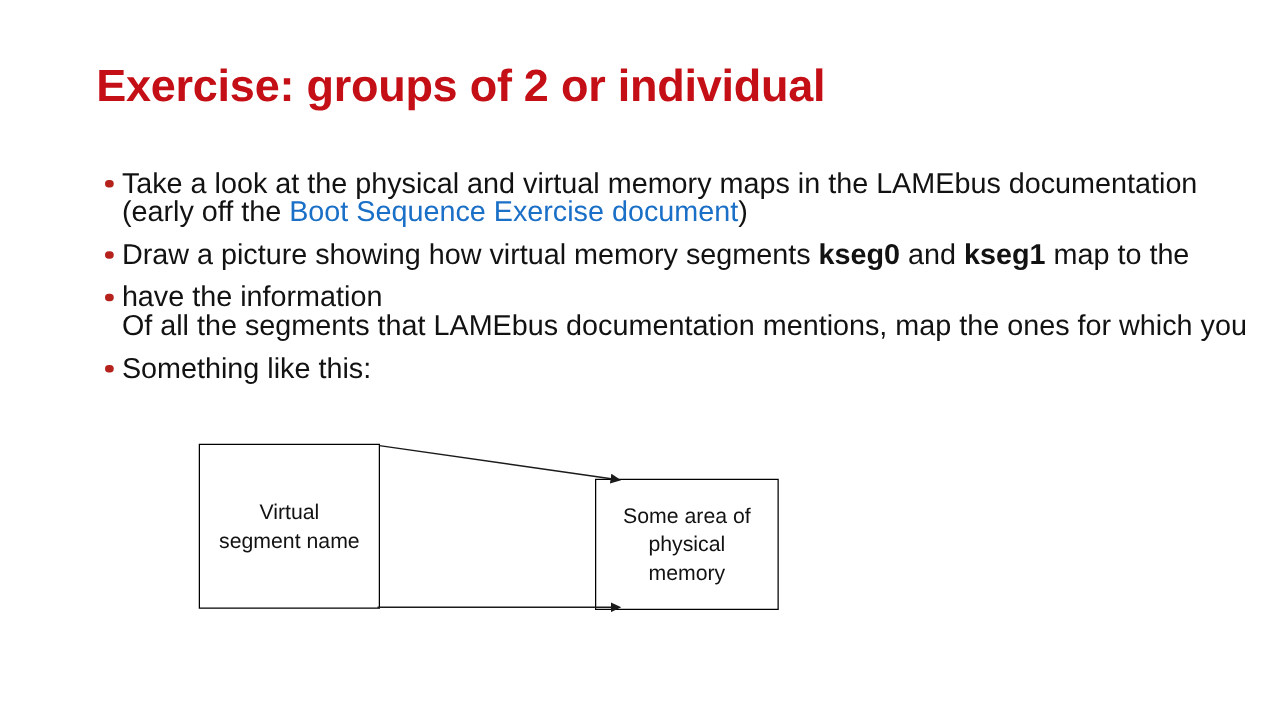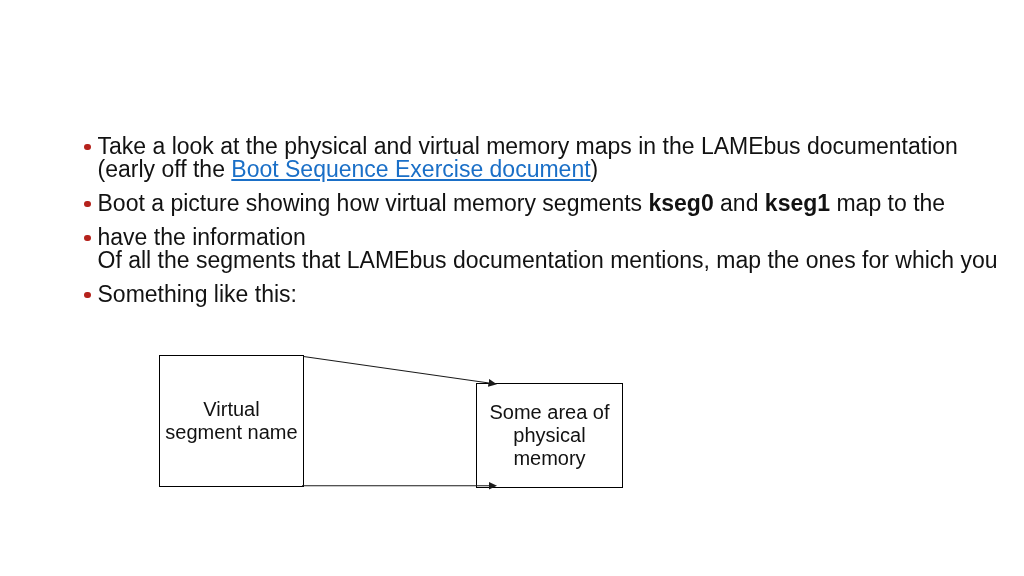--- a/index.html
+++ b/index.html
@@ -45,63 +45,63 @@
     width:6.5px;height:6.5px;
     border-radius:50%;
     background:var(--bullet_red);
     margin-top:8.5px;
   }
   .bullet-text{margin-left:7px;}
   .line{white-space:nowrap;}
   .bold{font-weight:bold;}
   .link{
     color:var(--link_blue);
-    text-decoration:underline;
     cursor:pointer;
   }
   .box{
     position:absolute;
     border:1.5px solid #000000;
     background:#ffffff;
     display:flex;
     align-items:center;
     justify-content:center;
     text-align:center;
-    font-size:20px;
+    font-size:17px;
     line-height:23px;
     white-space:pre-line;
   }
   .box-virtual{left:159px;top:355px;width:143px;height:130px;}
   .box-physical{left:476px;top:383px;width:145px;height:103px;}
   .connectors{
     position:absolute;
     left:0;top:0;
     pointer-events:none;
   }
 </style>
 </head>
 <body>
 
 <div class="slide">
 
+  <div class="title">Exercise: groups of 2 or individual</div>
 
   <div class="bullets">
 
     <div class="bullet">
       <span class="dot"></span>
       <div class="bullet-text">
         <div class="line"><span>Take a look at the physical and virtual memory maps in the LAMEbus documentation</span></div>
         <div class="line"><span>(early off the </span><span class="link">Boot Sequence Exercise document</span><span>)</span></div>
       </div>
     </div>
 
     <div class="bullet">
       <span class="dot"></span>
       <div class="bullet-text">
-        <div class="line"><span>Boot a picture showing how virtual memory segments </span><span class="bold">kseg0</span><span> and </span><span class="bold">kseg1</span><span> map to the</span></div>
+        <div class="line"><span>Draw a picture showing how virtual memory segments </span><span class="bold">kseg0</span><span> and </span><span class="bold">kseg1</span><span> map to the</span></div>
       </div>
     </div>
 
     <div class="bullet">
       <span class="dot"></span>
       <div class="bullet-text">
         <div class="line"><span>have the information</span></div>
         <div class="line"><span>Of all the segments that LAMEbus documentation mentions, map the ones for which you</span></div>
       </div>
     </div>

